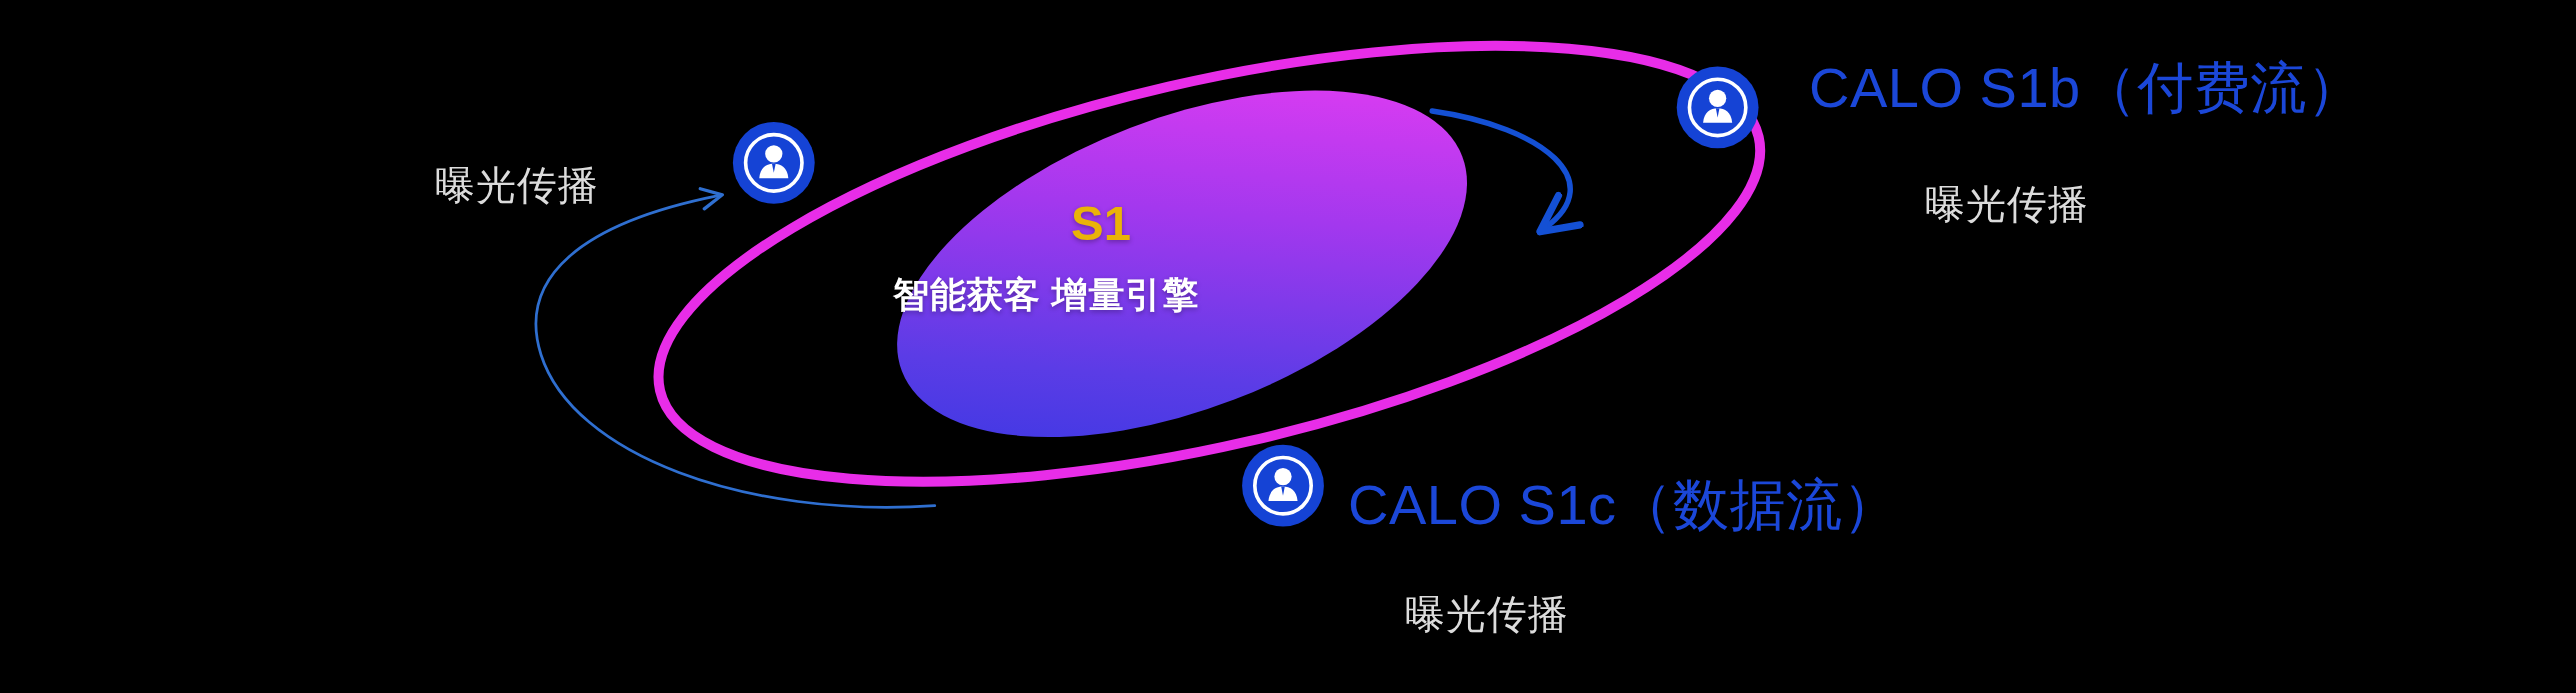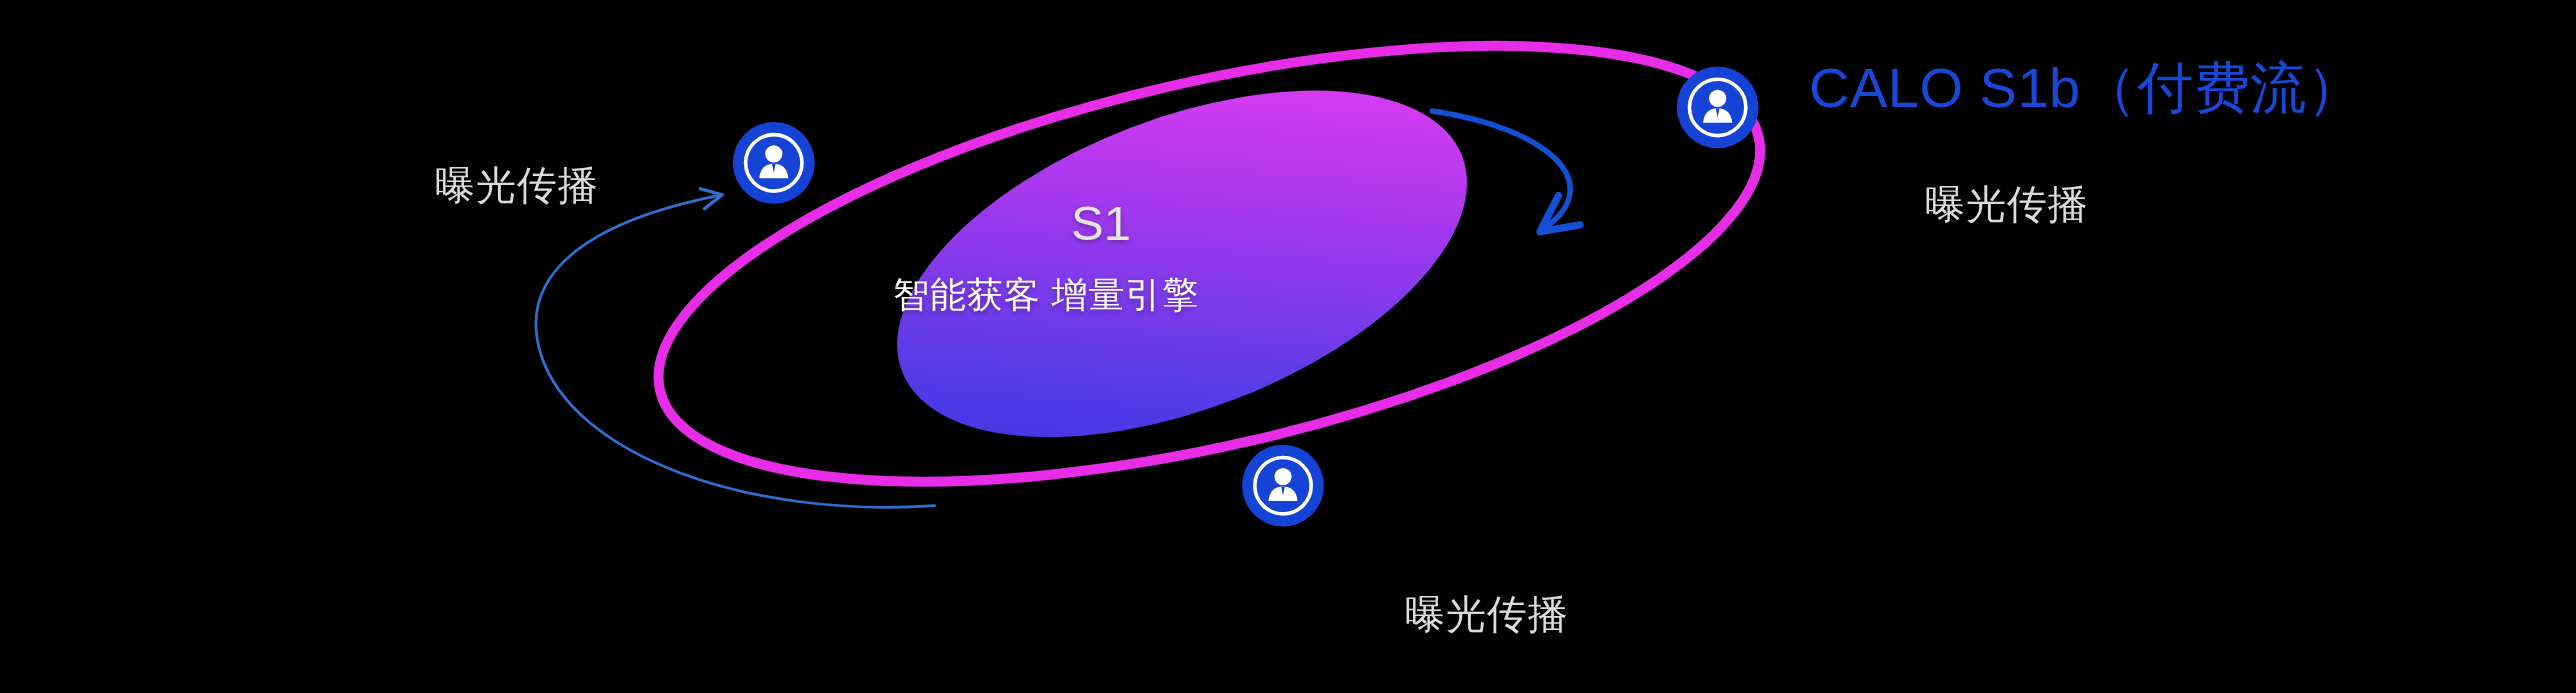--- a/index.html
+++ b/index.html
@@ -38,31 +38,31 @@
     letter-spacing: 0.5px;
   }
   .sub-gray {
     color: #dcdcdc;
     font-size: 40px;
     font-weight: 400;
     letter-spacing: 0.9px;
   }
   .core-s1 {
     position: absolute;
-    color: #e5e5e5;
+    color: #eab308;
     font-size: 49px;
-    font-weight: 400;
+    font-weight: 700;
     white-space: nowrap;
     text-shadow: 0 1.8px 5.5px rgba(0,0,0,0.30);
   }
   .core-sub {
     position: absolute;
     color: #ffffff;
     font-size: 36px;
-    font-weight: 400;
+    font-weight: 700;
     white-space: nowrap;
     letter-spacing: 0.9px;
     text-shadow: 0 1.8px 5.5px rgba(0,0,0,0.30);
   }
 </style>
 </head>
 <body>
 
 <div id="stage">
 
@@ -127,16 +127,17 @@
   </svg>
 
   <div class="core-s1" style="left:1071px; top:195px;">S1</div>
   <div class="core-sub" style="left:893px; top:271px;">智能获客  增量引擎</div>
 
   <div class="lbl sub-gray" style="left:435px; top:165px;">曝光传播</div>
 
   <div class="lbl title-blue" style="left:1809px; top:60px;">CALO S1b（付费流）</div>
   <div class="lbl sub-gray" style="left:1925px; top:184px;">曝光传播</div>
 
+  <div class="lbl title-blue" style="left:1348px; top:477px;">CALO S1c（数据流）</div>
   <div class="lbl sub-gray" style="left:1405px; top:594px;">曝光传播</div>
 
 </div>
 
 
 </body></html>

